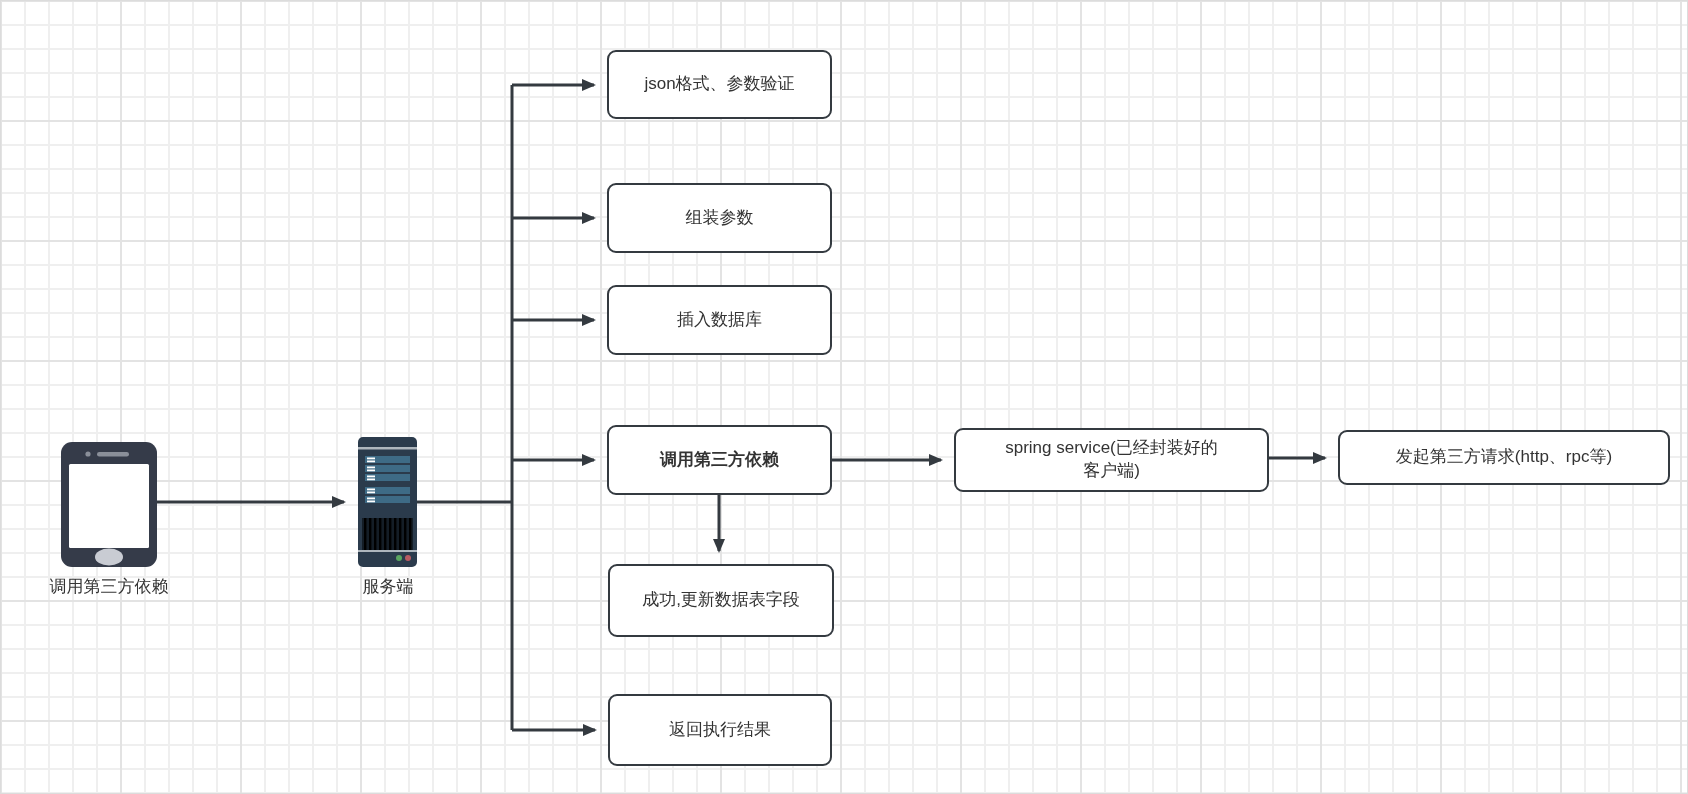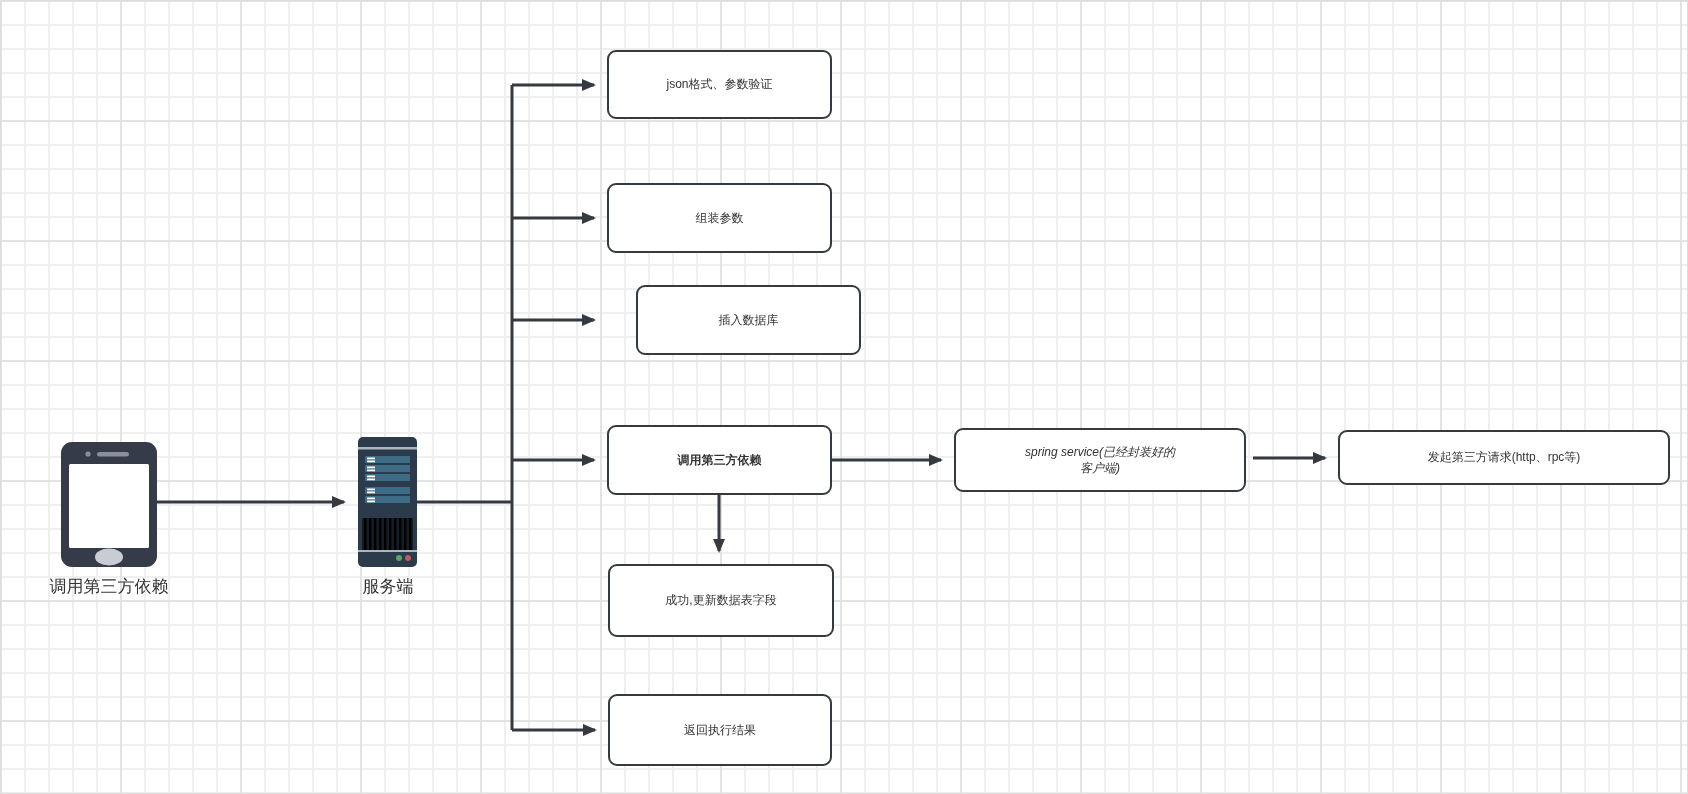--- a/index.html
+++ b/index.html
@@ -22,33 +22,33 @@
   .node {
     position: absolute;
     box-sizing: border-box;
     background: #ffffff;
     border: 2.5px solid #343a40;
     border-radius: 9px;
     display: flex;
     align-items: center;
     justify-content: center;
     text-align: center;
-    font-size: 12px;
+    font-size: 17px;
     line-height: 1.35;
     color: #333333;
     white-space: pre-line;
     padding: 3px 10px;
   }
   .n-json     { left: 607px;  top: 50px;  width: 225px; height: 69px; }
   .n-assemble { left: 607px;  top: 183px; width: 225px; height: 70px; text-align: right; }
-  .n-insert   { left: 607px;  top: 285px; width: 225px; height: 70px; margin-left: 29px; }
+  .n-insert   { left: 607px;  top: 285px; width: 225px; height: 70px; }
   .n-call     { left: 607px;  top: 425px; width: 225px; height: 70px; font-weight: bold; }
   .n-success  { left: 608px;  top: 564px; width: 226px; height: 73px; }
   .n-return   { left: 608px;  top: 694px; width: 224px; height: 72px; }
-  .n-spring   { left: 954px;  top: 428px; width: 292px; height: 64px; font-style: italic; }
+  .n-spring   { left: 954px;  top: 428px; width: 315px; height: 64px; }
   .n-request  { left: 1338px; top: 430px; width: 332px; height: 55px; }
   .icon { position: absolute; }
   .ic-phone  { left: 61px;  top: 442px; }
   .ic-server { left: 358px; top: 437px; }
   .icon-label {
     position: absolute;
     font-size: 17px;
     color: #333333;
     text-align: center;
     white-space: nowrap;

